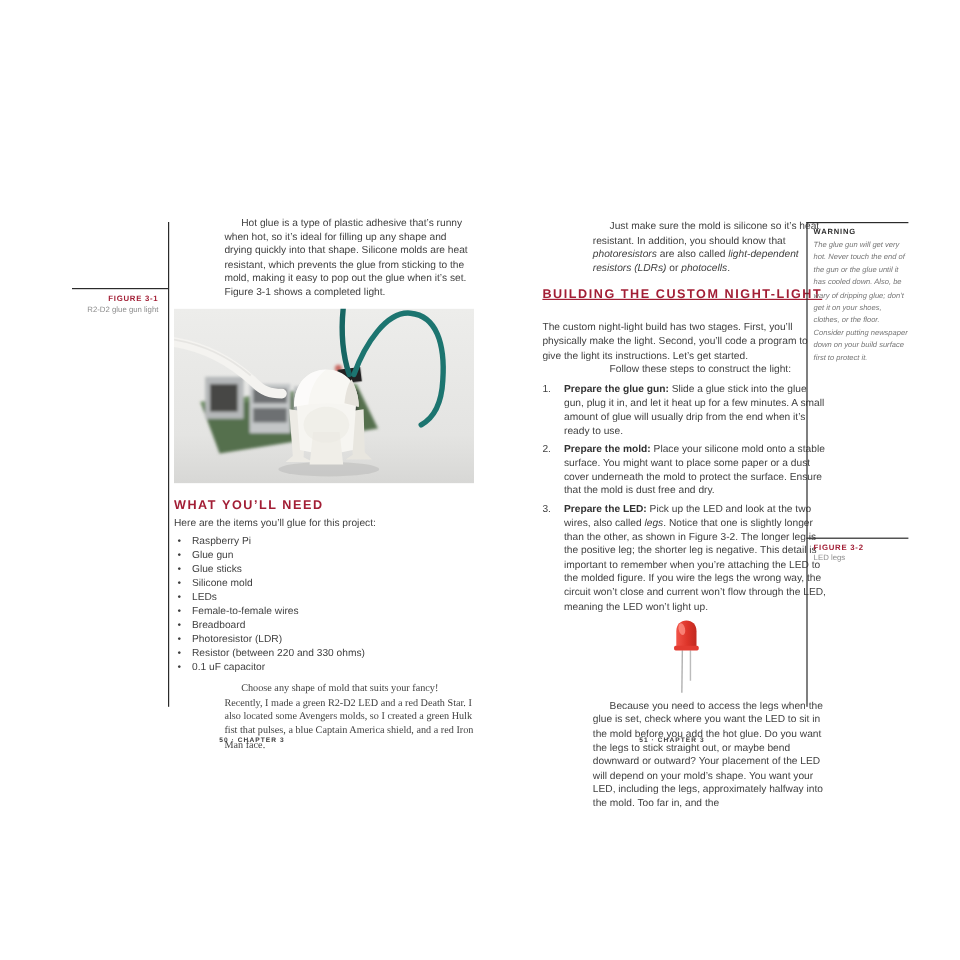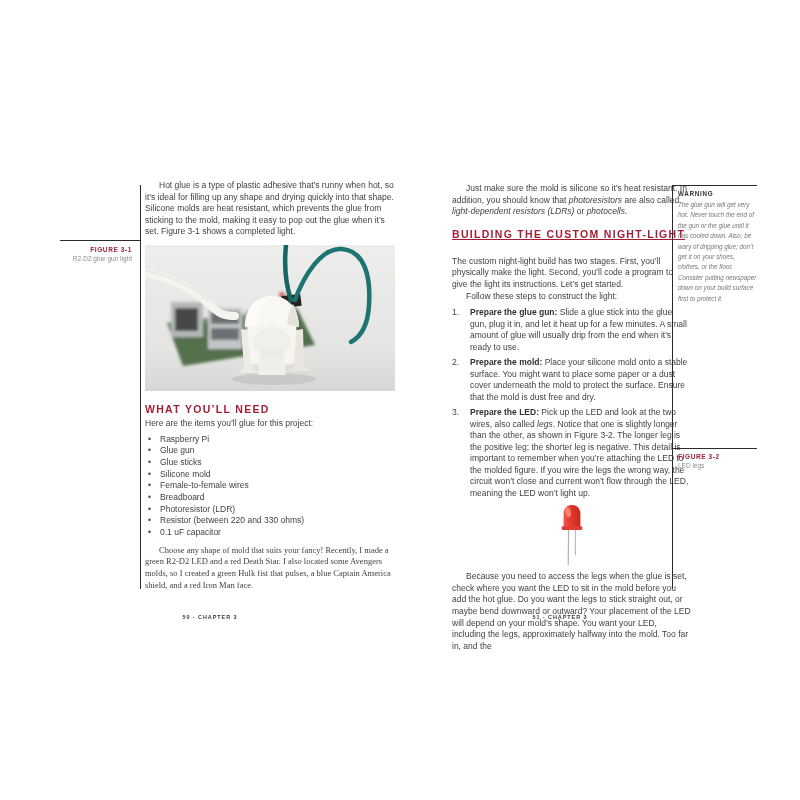--- a/index.html
+++ b/index.html
@@ -10,21 +10,21 @@
   }
   *{box-sizing:border-box;}
   html,body{margin:0;padding:0;background:#ffffff;}
   body{width:800px;height:800px;overflow:hidden;}
   .spread{
     position:relative;width:800px;height:800px;background:#fff;
     font-family:"Liberation Sans",sans-serif;color:var(--ink);
   }
   p{margin:0;}
   .body-text{font-size:8.5px;line-height:11.6px;color:var(--ink);}
-  .indent{text-indent:14px;}
+  .indent{text-indent:14px;margin-left:42px;}
   i{font-style:italic;}
   b{font-weight:bold;color:#313131;}
 
   
   .vrule{position:absolute;top:185px;height:404px;width:1px;background:var(--rule);}
   .vrule.left{left:140px;}
   .vrule.right{left:672px;}
 
   
   .lp-text{position:absolute;left:145px;top:180px;width:250px;}
@@ -152,20 +152,21 @@
         </svg>
       </div>
 
       <h2 class="section">WHAT YOU’LL NEED</h2>
       <p class="body-text">Here are the items you’ll glue for this project:</p>
       <ul class="items">
           <li>Raspberry Pi</li>
           <li>Glue gun</li>
           <li>Glue sticks</li>
           <li>Silicone mold</li>
+          <li>LEDs</li>
           <li>Female-to-female wires</li>
           <li>Breadboard</li>
           <li>Photoresistor (LDR)</li>
           <li>Resistor (between 220 and 330 ohms)</li>
           <li>0.1 uF capacitor</li>
         </ul>
       <p class="body-text indent closing">Choose any shape of mold that suits your fancy! Recently, I made a green R2-D2 LED and a red Death Star. I also located some Avengers molds, so I created a green Hulk fist that pulses, a blue Captain America shield, and a red Iron Man face.</p>
     </div>
 
     <div class="page-footer lp-footer">50 · CHAPTER 3</div>

